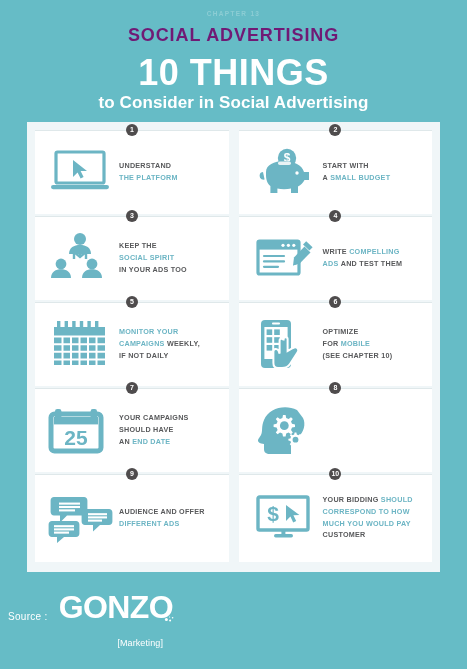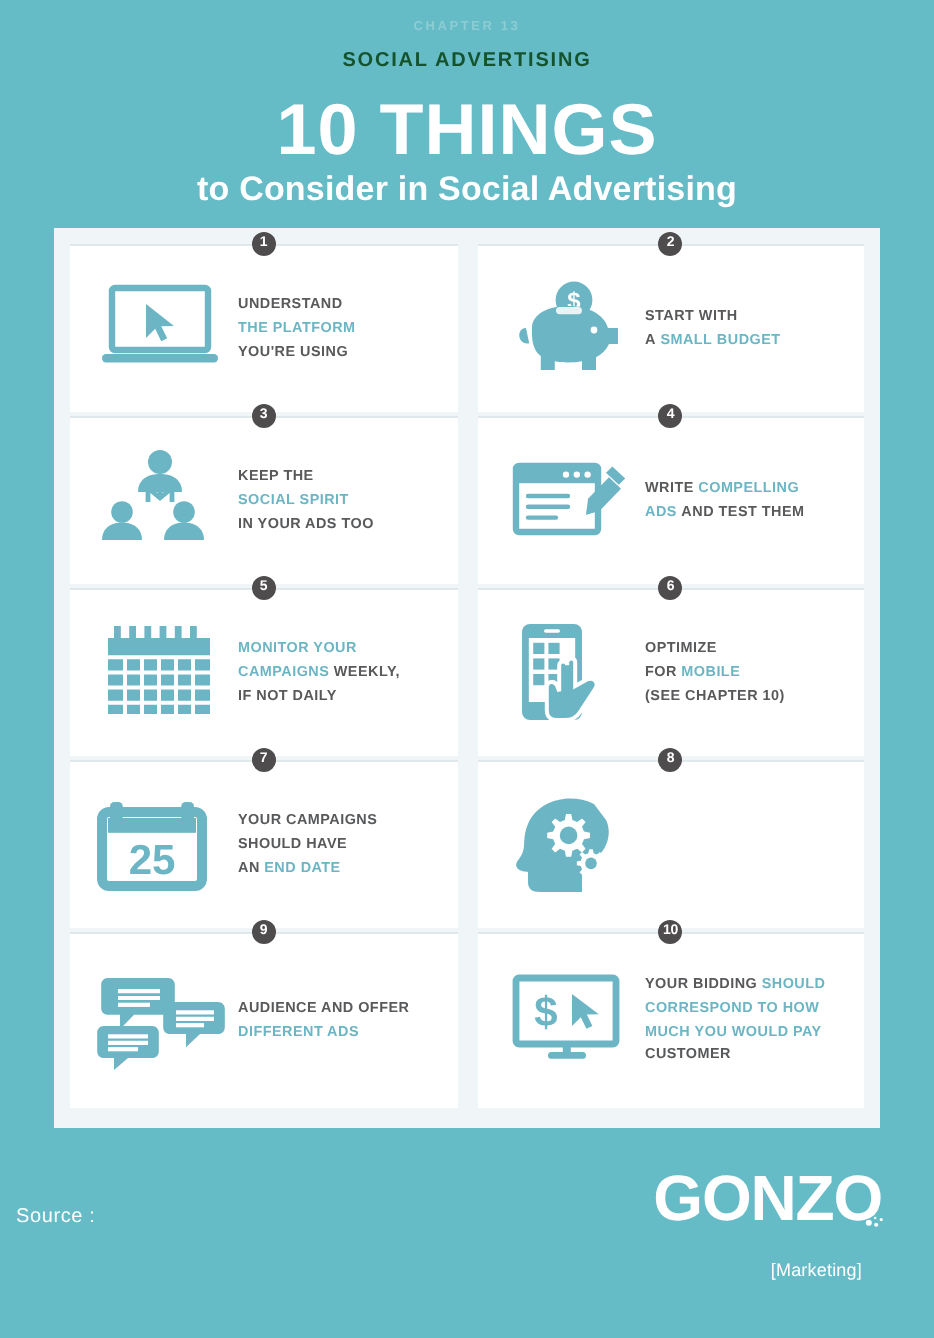--- a/index.html
+++ b/index.html
@@ -36,24 +36,24 @@
   .chapter-label {
     font-size: 6.5px;
     letter-spacing: 1.3px;
     font-weight: bold;
     color: #8ccdd4;
     line-height: 1;
   }
 
   .header-sub {
     margin-top: 8px;
-    font-size: 10px;
+    font-size: 18px;
     font-weight: bold;
     letter-spacing: 0.9px;
-    color: #14532d;
+    color: #701a75;
     line-height: 1;
   }
 
   .header-title {
     margin-top: 11px;
     font-size: 36px;
     font-weight: bold;
     letter-spacing: 0.5px;
     color: #ffffff;
     line-height: 0.98;
@@ -147,21 +147,21 @@
   }
 
   .hl { color: #6cb5c4; }
 
   
   .footer {
     width: 451px;
     margin-top: 19px;
     display: flex;
     align-items: center;
-    justify-content: space-between;
+    justify-content: flex-start;
     padding-right: 18px;
   }
 
   .source-label {
     font-size: 10px;
     color: #ffffff;
     font-weight: normal;
     letter-spacing: 0.3px;
     margin-right: 11px;
     padding-bottom: 6px;
@@ -219,21 +219,20 @@
           <div class="card-icon">
             <svg width="62" height="46" viewBox="0 0 62 46">
       <rect x="7" y="3" width="48" height="31" rx="1.5" fill="none" stroke="#6cb5c4" stroke-width="3.2"></rect>
       <rect x="2" y="36" width="58" height="4.2" rx="2.1" fill="#6cb5c4"></rect>
       <path d="M24 11 L24 28 L28.6 23.4 L31.6 29.6 L34.6 28.1 L31.6 22.1 L38 22 Z" fill="#6cb5c4"></path>
     </svg>
           </div>
           <div class="card-text">
             <div><span>UNDERSTAND</span></div>
             <div><span class="hl">THE PLATFORM</span></div>
-            <div><span>YOU'RE USING</span></div>
           </div>
         </div>
         <div class="card">
           <div class="card-rule"></div>
           <div class="badge">2</div>
           <div class="card-icon">
             <svg width="62" height="48" viewBox="0 0 62 48">
       <circle cx="34" cy="10" r="9.2" fill="#6cb5c4"></circle>
       <text x="34" y="14.4" text-anchor="middle" font-family="Liberation Sans, sans-serif" font-size="12" font-weight="bold" fill="#ffffff">$</text>
       <path d="M13 24 C13 17 21 13 31 13 C41 13 49 17 51 24 L56 24 L56 32 L51.5 32 C50 35 48 37 45 38.6 L45 45 L38 45 L38 40.6 C36 41 33.6 41.2 31 41.2 C28.6 41.2 26.4 41 24.4 40.6 L24.4 45 L17.4 45 L17.4 38 C14 35.6 13 31 13 27 Z" fill="#6cb5c4"></path>

